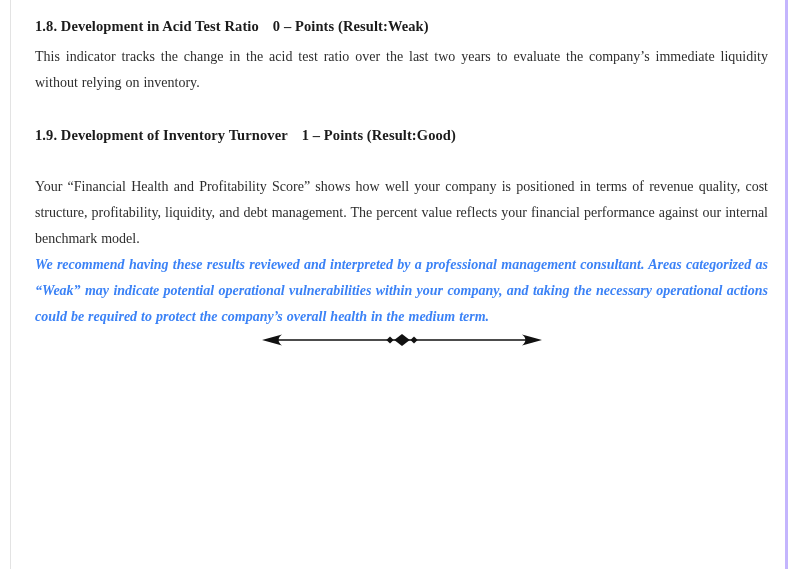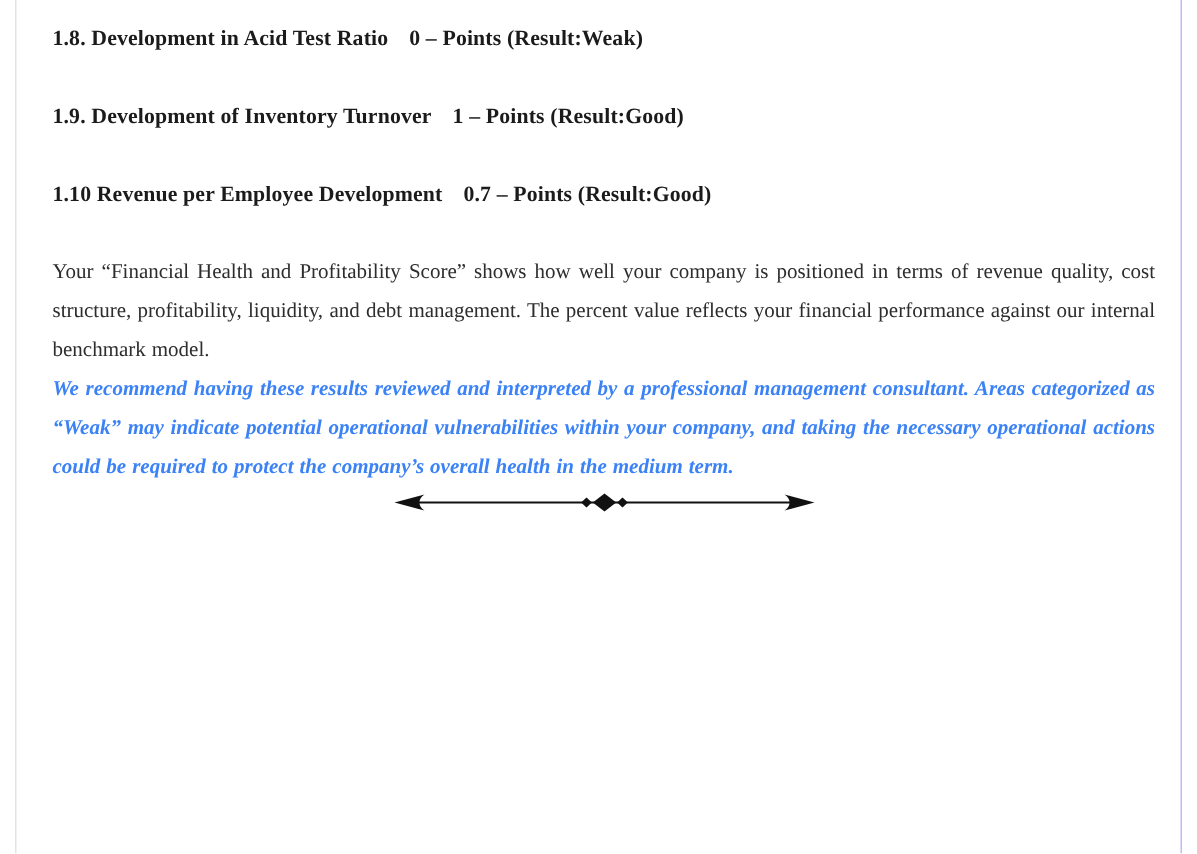--- a/index.html
+++ b/index.html
@@ -12,21 +12,21 @@
     height: 569px;
     overflow: hidden;
     font-family: "Liberation Serif", "DejaVu Serif", serif;
   }
   .page {
     box-sizing: border-box;
     width: 778px;
     height: 569px;
     margin: 0 auto;
     border-left: 1px solid #e3e3e3;
-    border-right: 1px solid #c4b5fd;
+    border-right: 3px solid #c4b5fd;
     padding: 13px 17px 0 24px;
   }
   .sec { margin: 0 0 26px 0; }
   .sec-last { margin-bottom: 0; }
   h3.heading {
     margin: 0 0 5px 0;
     font-size: 14.5px;
     line-height: 26px;
     font-weight: bold;
     color: #1b1b1b;
@@ -57,32 +57,30 @@
 </style>
 </head>
 <body>
 
 <div class="page">
 
   <section class="sec">
     <h3 class="heading">
       <span>1.8. Development in Acid Test Ratio</span><span class="pts">0 – Points (Result:Weak)</span>
     </h3>
+    <p class="body-text">This indicator tracks the change in the acid test ratio over the last two years to evaluate the company’s immediate liquidity without relying on inventory.</p>
   </section>
 
   <section class="sec">
     <h3 class="heading">
       <span>1.9. Development of Inventory Turnover</span><span class="pts">1 – Points (Result:Good)</span>
     </h3>
   </section>
 
   <section class="sec">
-    <h3 class="heading">
-      <span>1.10 Revenue per Employee Development</span><span class="pts">0.7 – Points (Result:Good)</span>
-    </h3>
   </section>
 
   <section class="sec sec-last">
     <p class="body-text">Your “Financial Health and Profitability Score” shows how well your company is positioned in terms of revenue quality, cost structure, profitability, liquidity, and debt management. The percent value reflects your financial performance against our internal benchmark model.</p>
   </section>
 
   <p class="body-text recommendation">We recommend having these results reviewed and interpreted by a professional management consultant. Areas categorized as “Weak” may indicate potential operational vulnerabilities within your company, and taking the necessary operational actions could be required to protect the company’s overall health in the medium term.</p>
 
   <div class="divider-wrap">
     <svg width="282" height="14" viewBox="0 0 282 14" fill="#111111" xmlns="http://www.w3.org/2000/svg">

